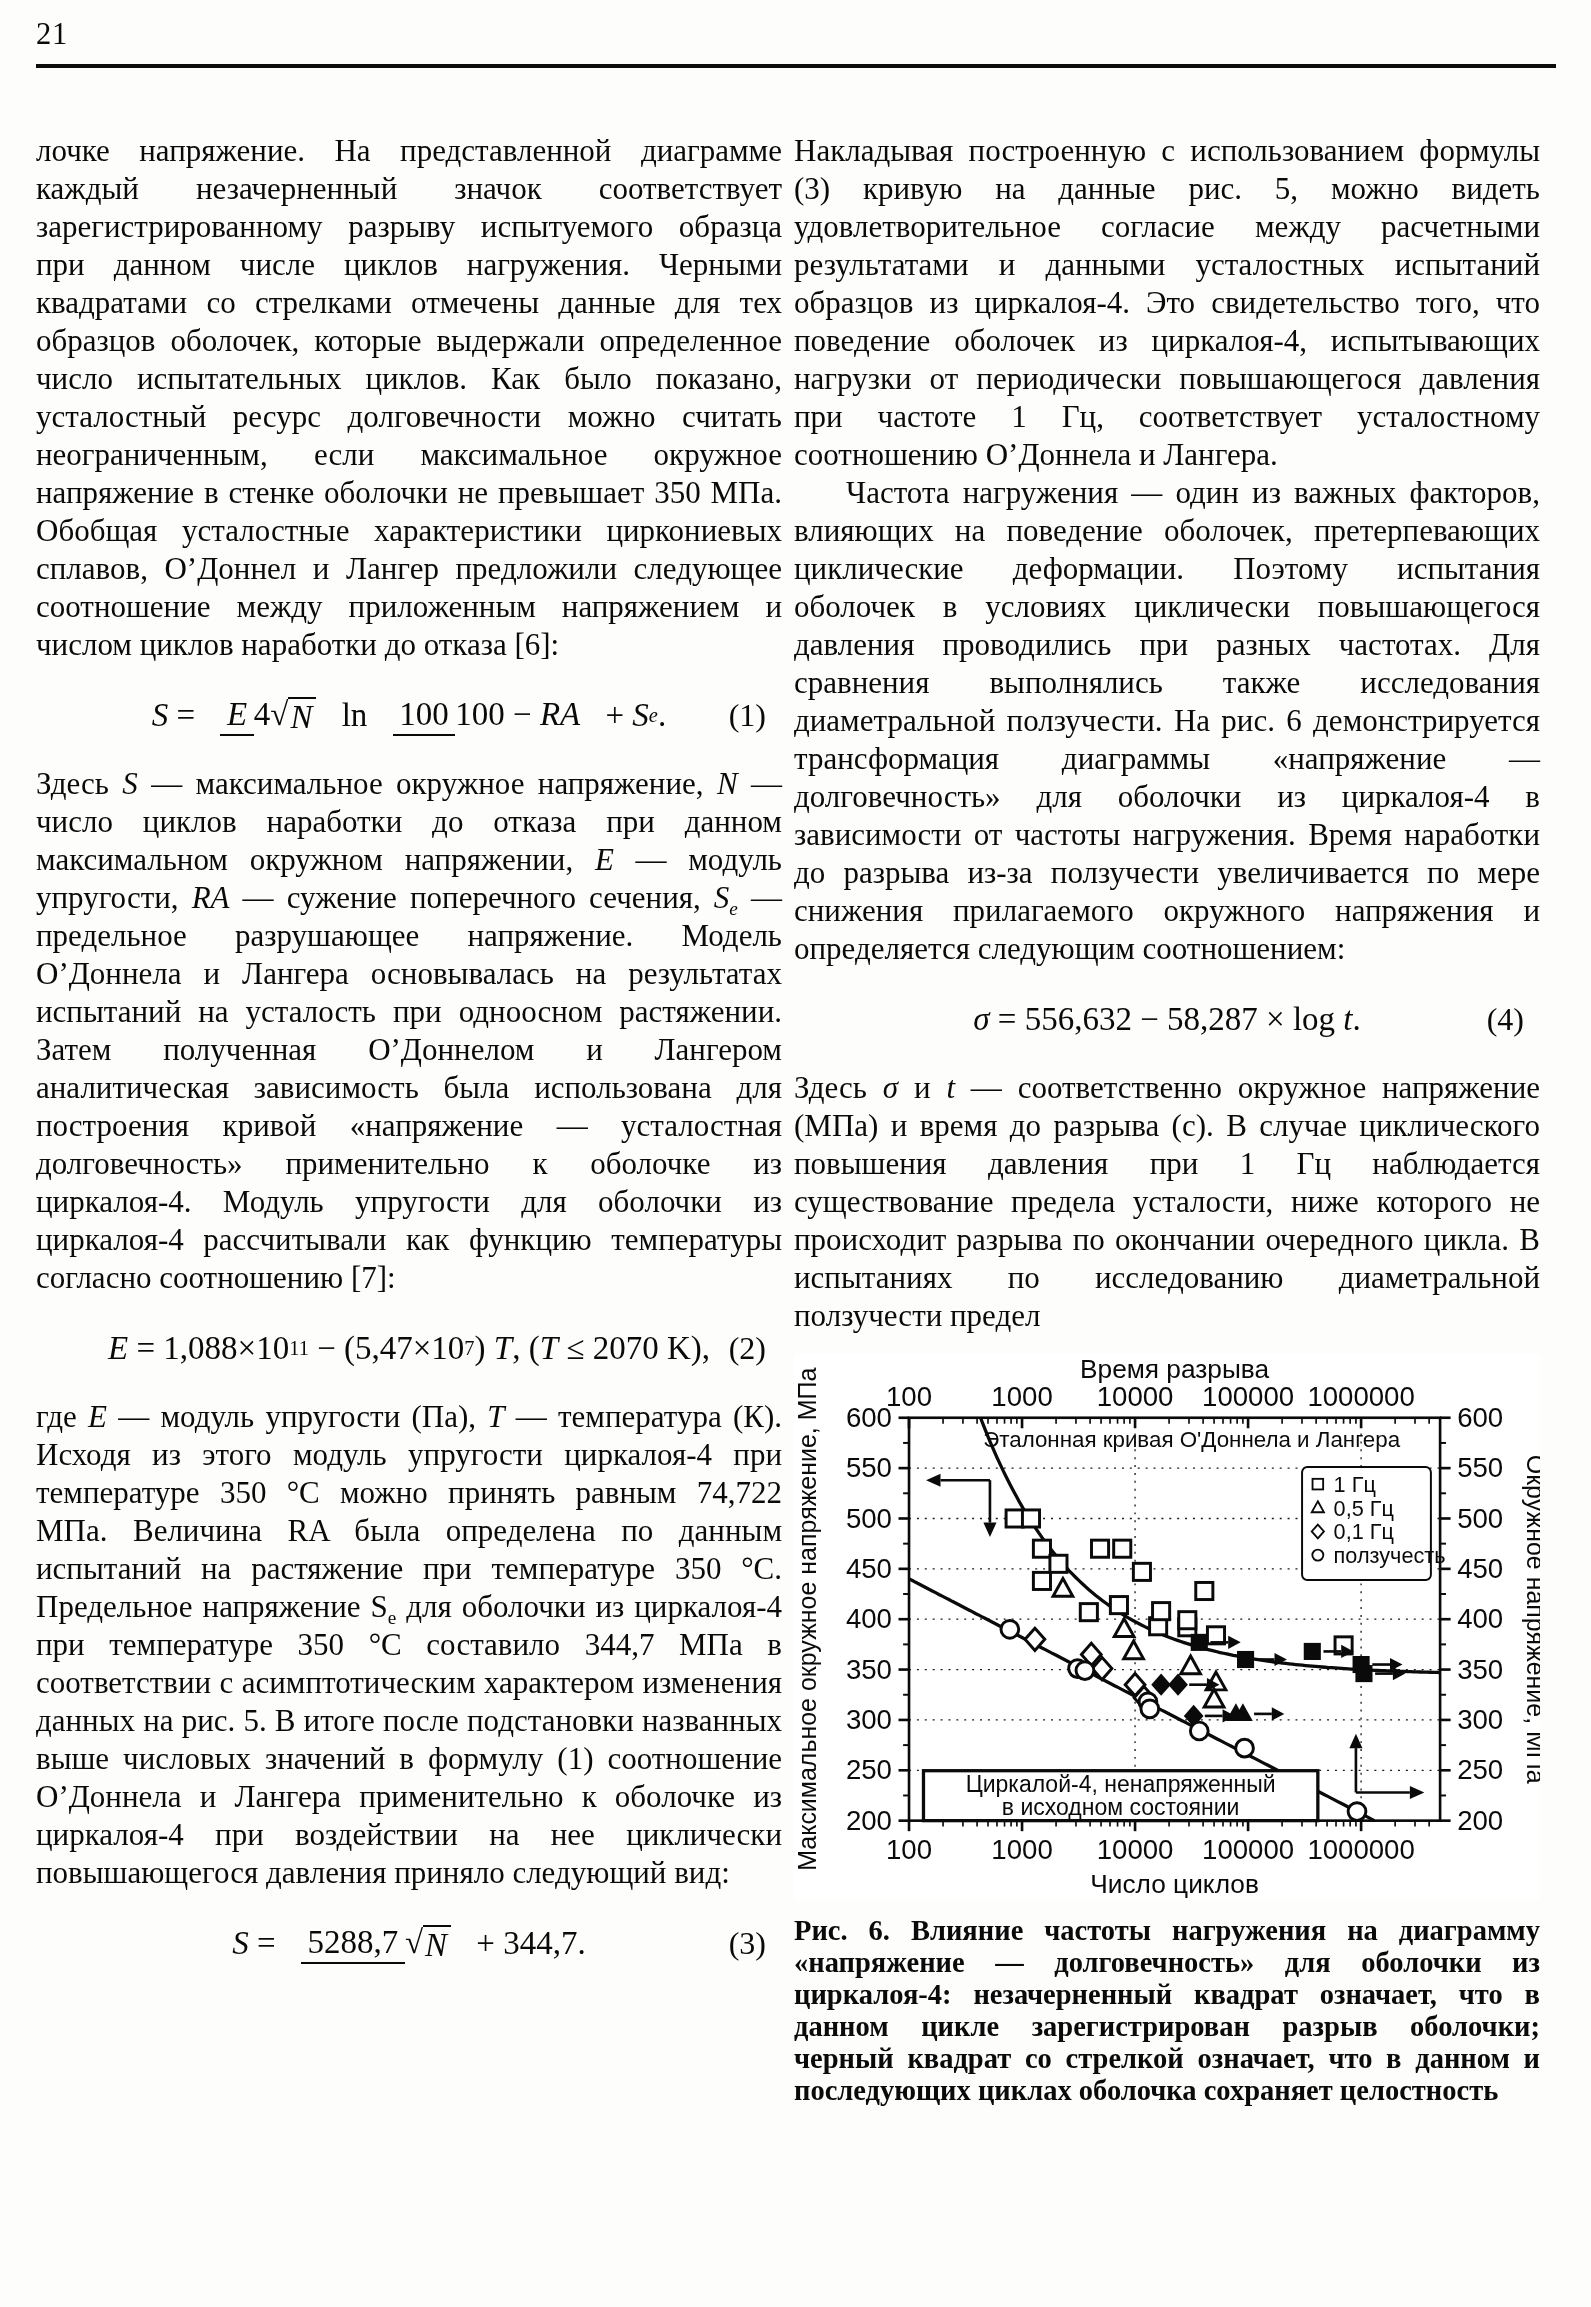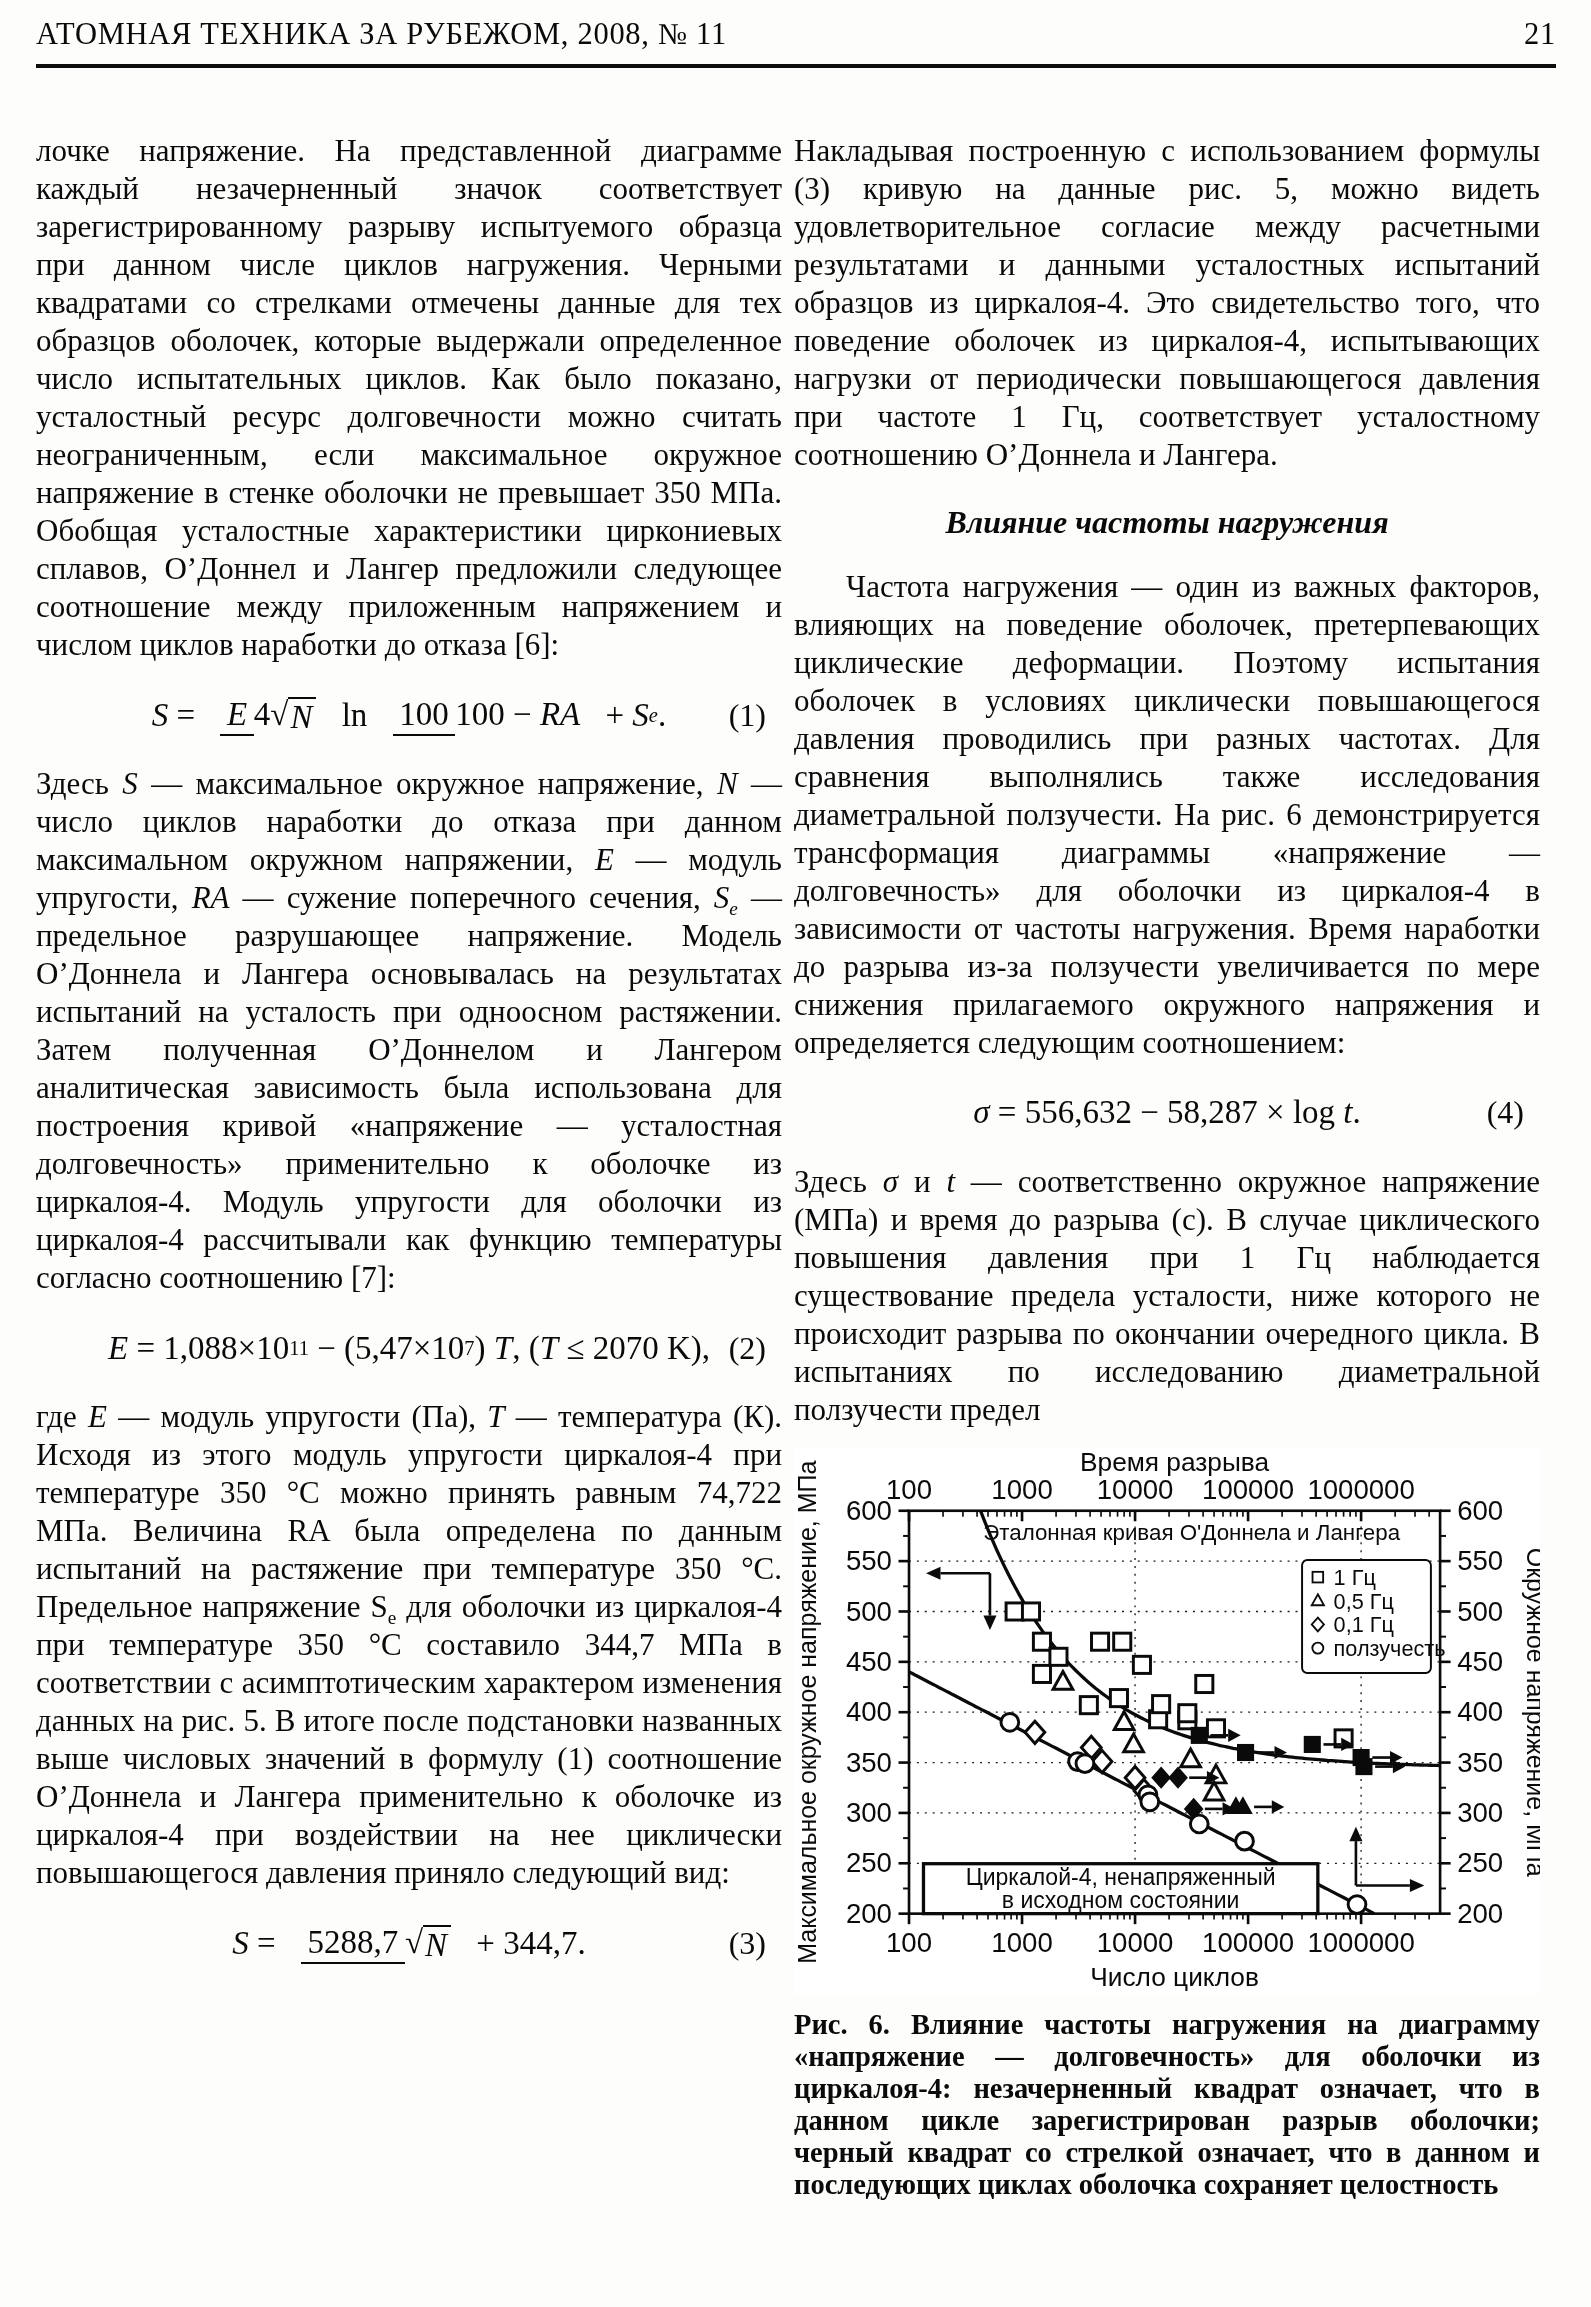--- a/index.html
+++ b/index.html
@@ -33,21 +33,20 @@
   .figure{margin-top:18.6px;}
   .chart svg{display:block;}
   .caption{margin-top:14.6px;font-weight:bold;font-size:28.5px;line-height:32px;
            text-align:justify;}
 </style>
 </head>
 <body>
 
 <div class="page">
   <div class="header">
-    <span>АТОМНАЯ ТЕХНИКА ЗА РУБЕЖОМ, 2008, № 11</span>
     <span>21</span>
   </div>
   <div class="columns">
     <div class="col" id="col-left">
         <p><span>лочке напряжение. На представленной диаграмме каждый незачерненный значок соответствует зарегистрированному разрыву испытуемого образца при данном числе циклов нагружения. Черными квадратами со стрелками отмечены данные для тех образцов оболочек, которые выдержали определенное число испытательных циклов. Как было показано, усталостный ресурс долговечности можно считать неограниченным, если максимальное окружное напряжение в стенке оболочки не превышает 350 МПа. Обобщая усталостные характеристики циркониевых сплавов, О’Доннел и Лангер предложили следующее соотношение между приложенным напряжением и числом циклов наработки до отказа [6]:</span></p>
         <div class="formula">
           <span class="fbody"><span class="it">S</span><span> = </span><span class="frac"><span class="num"><span class="it">E</span></span><span class="den"><span>4</span><span class="sqrt"><span class="sqsym">√</span><span class="sqbody"><span class="it">N</span></span></span></span></span><span> ln </span><span class="frac"><span class="num"><span>100</span></span><span class="den"><span>100 − </span><span class="it">RA</span></span></span><span> + </span><span class="it">S</span><span class="it sb">e</span><span>.</span></span>
           <span class="fnum">(1)</span>
         </div>
         <p><span>Здесь </span><span class="it">S</span><span> — максимальное окружное напряжение, </span><span class="it">N</span><span> — число циклов наработки до отказа при данном максимальном окружном напряжении, </span><span class="it">E</span><span> — модуль упругости, </span><span class="it">RA</span><span> — сужение поперечного сечения, </span><span class="it">S</span><span class="it sb">e</span><span> — предельное разрушающее напряжение. Модель О’Доннела и Лангера основывалась на результатах испытаний на усталость при одноосном растяжении. Затем полученная О’Доннелом и Лангером аналитическая зависимость была использована для построения кривой «напряжение — усталостная долговечность» применительно к оболочке из циркалоя-4. Модуль упругости для оболочки из циркалоя-4 рассчитывали как функцию температуры согласно соотношению [7]:</span></p>
@@ -56,21 +55,20 @@
           <span class="fnum">(2)</span>
         </div>
         <p><span>где </span><span class="it">E</span><span> — модуль упругости (Па), </span><span class="it">T</span><span> — температура (К). Исходя из этого модуль упругости циркалоя-4 при температуре 350 °С можно принять равным 74,722 МПа. Величина RA была определена по данным испытаний на растяжение при температуре 350 °С. Предельное напряжение S</span><span class="sb">e</span><span> для оболочки из циркалоя-4 при температуре 350 °С составило 344,7 МПа в соответствии с асимптотическим характером изменения данных на рис. 5. В итоге после подстановки названных выше числовых значений в формулу (1) соотношение О’Доннела и Лангера применительно к оболочке из циркалоя-4 при воздействии на нее циклически повышающегося давления приняло следующий вид:</span></p>
         <div class="formula">
           <span class="fbody"><span class="it">S</span><span> = </span><span class="frac"><span class="num"><span>5288,7</span></span><span class="den"><span class="sqrt"><span class="sqsym">√</span><span class="sqbody"><span class="it">N</span></span></span></span></span><span> + 344,7.</span></span>
           <span class="fnum">(3)</span>
         </div>
       </div>
     <div class="col" id="col-right">
         <p><span>Накладывая построенную с использованием формулы (3) кривую на данные рис. 5, можно видеть удовлетворительное согласие между расчетными результатами и данными усталостных испытаний образцов из циркалоя-4. Это свидетельство того, что поведение оболочек из циркалоя-4, испытывающих нагрузки от периодически повышающегося давления при частоте 1 Гц, соответствует усталостному соотношению О’Доннела и Лангера.</span></p>
-        <div class="heading"><span>Влияние частоты нагружения</span></div>
         <p class="indent"><span>Частота нагружения — один из важных факторов, влияющих на поведение оболочек, претерпевающих циклические деформации. Поэтому испытания оболочек в условиях циклически повышающегося давления проводились при разных частотах. Для сравнения выполнялись также исследования диаметральной ползучести. На рис. 6 демонстрируется трансформация диаграммы «напряжение — долговечность» для оболочки из циркалоя-4 в зависимости от частоты нагружения. Время наработки до разрыва из-за ползучести увеличивается по мере снижения прилагаемого окружного напряжения и определяется следующим соотношением:</span></p>
         <div class="formula">
           <span class="fbody"><span class="it">σ</span><span> = 556,632 − 58,287 × log </span><span class="it">t</span><span>.</span></span>
           <span class="fnum">(4)</span>
         </div>
         <p><span>Здесь </span><span class="it">σ</span><span> и </span><span class="it">t</span><span> — соответственно окружное напряжение (МПа) и время до разрыва (с). В случае циклического повышения давления при 1 Гц наблюдается существование предела усталости, ниже которого не происходит разрыва по окончании очередного цикла. В испытаниях по исследованию диаметральной ползучести предел</span></p>
         <div class="figure">
           <div class="chart">
             <svg viewBox="0 0 1135 832" width="100%" xmlns="http://www.w3.org/2000/svg" font-family="Liberation Sans, sans-serif" fill="#0a0a0a" style="font-size:47px">
               <rect x="0" y="0" width="1135" height="832" fill="#ffffff"></rect>

